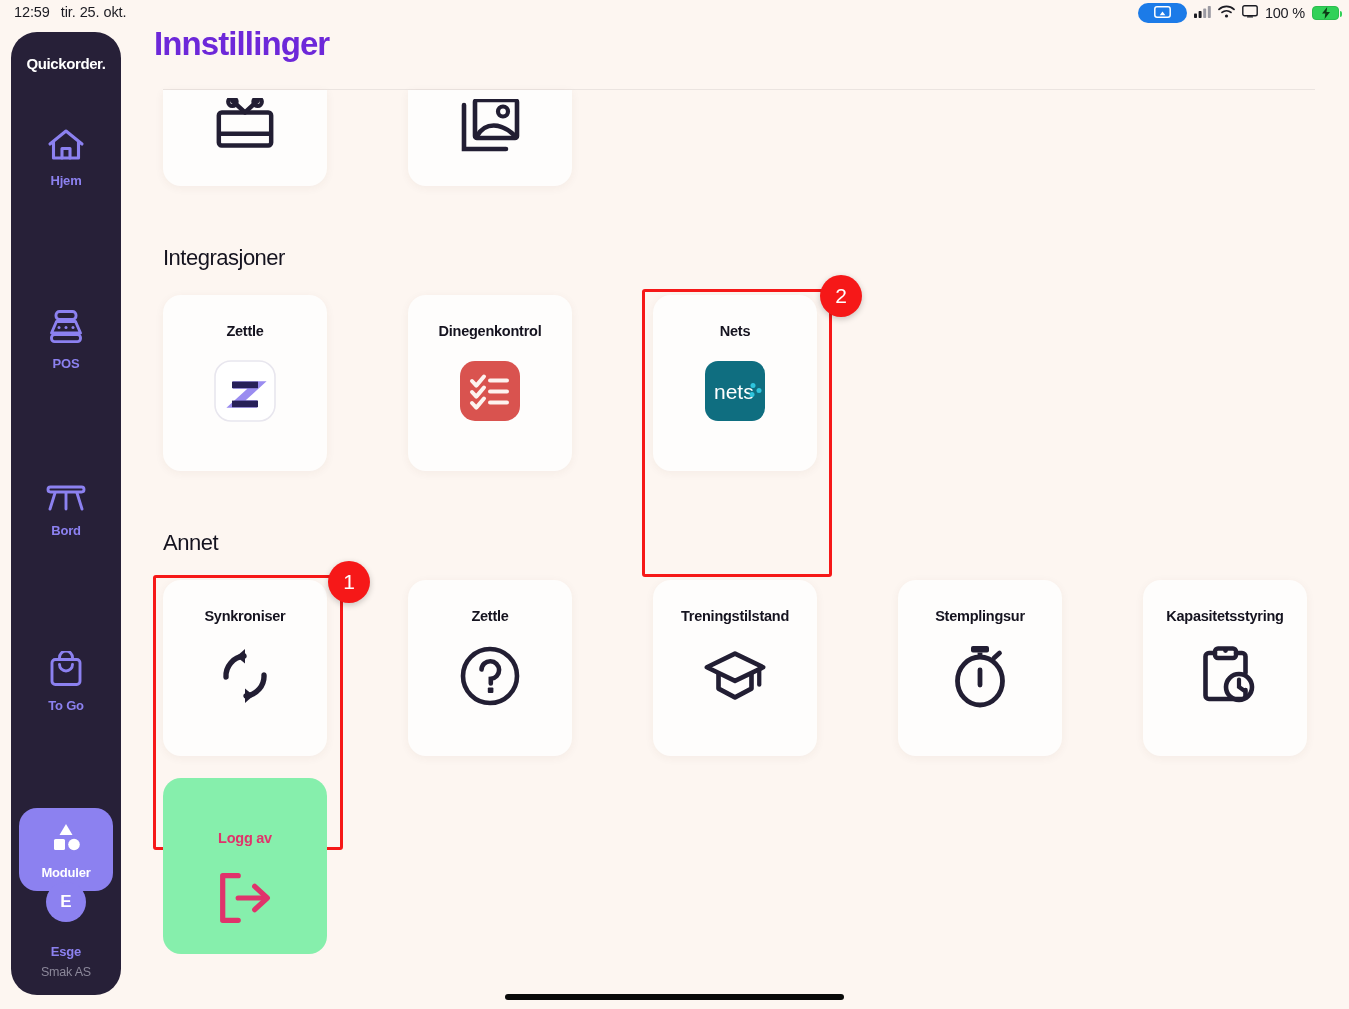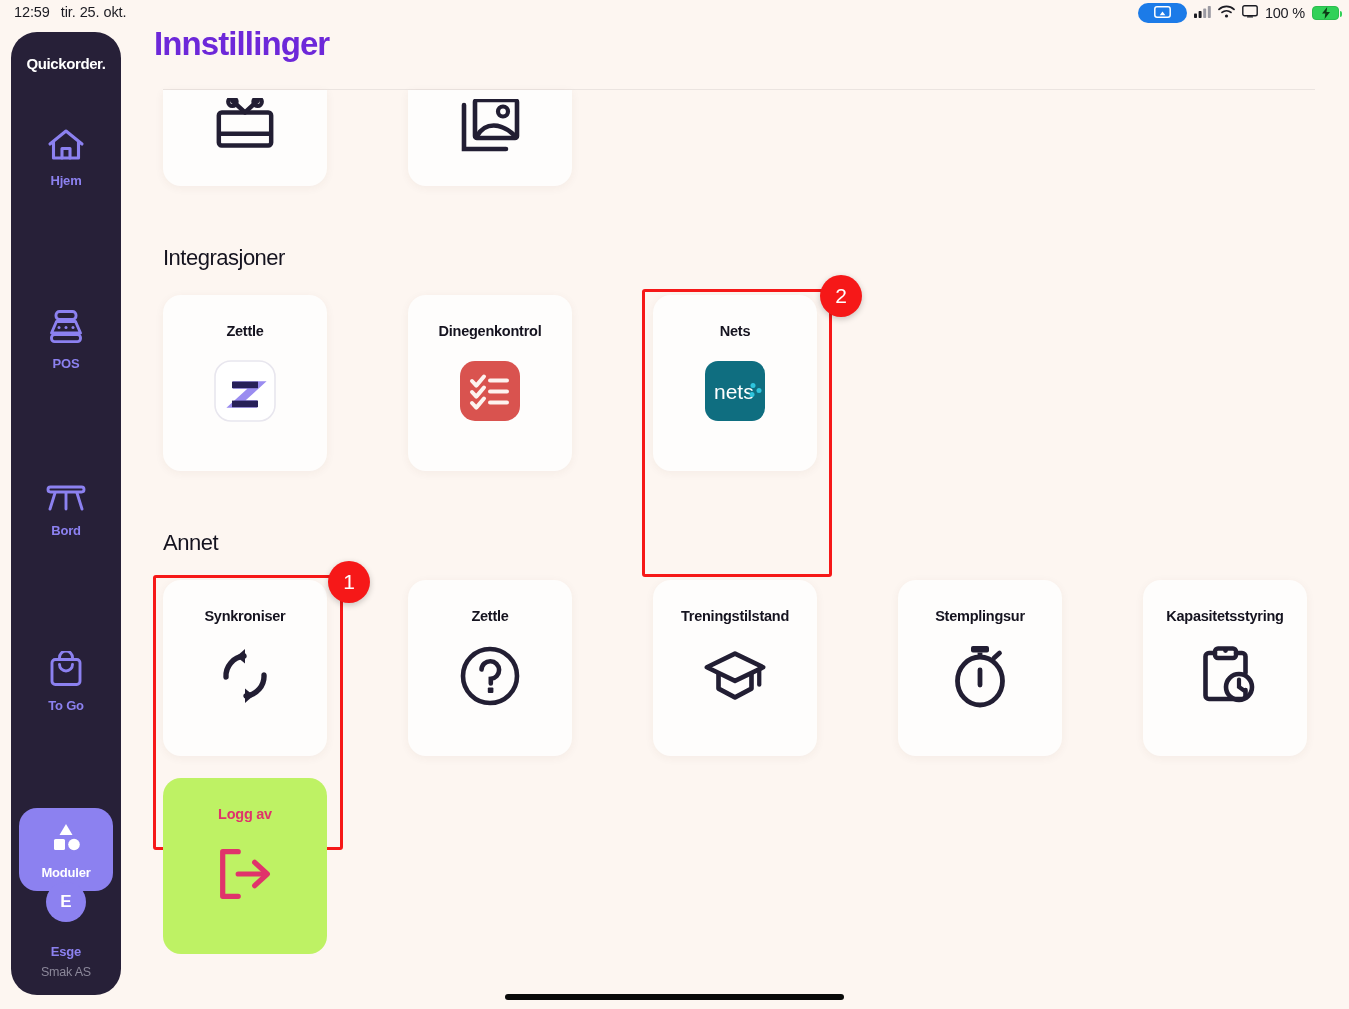--- a/index.html
+++ b/index.html
@@ -61,21 +61,21 @@
           display:flex; flex-direction:column; align-items:center; }
   .card .c-lbl { margin-top:28px; font-size:14.5px; font-weight:700; color:#15131f;
                  letter-spacing:-0.25px; white-space:nowrap; }
   .card .c-ico { margin-top:20px; display:flex; align-items:center; justify-content:center;
                  width:64px; height:64px; }
 
   
   .card.clipped { height:96px; border-radius:0 0 18px 18px; }
   .card.clipped .c-ico { margin-top:6px; }
 
-  .logout { background:#bef264; box-shadow:none; }
+  .logout { background:#86efac; box-shadow:none;justify-content:center; }
   .logout .c-lbl { color:#E0336B; }
 
   .outline { position:absolute; border:3px solid #F61818; border-radius:3px; }
   .badge { position:absolute; width:42px; height:42px; border-radius:50%; background:#F61818;
            color:#fff; font-size:21px; font-weight:500;
            display:flex; align-items:center; justify-content:center;
            box-shadow:0 2px 6px rgba(0,0,0,0.22); }
 
   .home-ind { position:absolute; left:505px; bottom:9px; width:339px; height:6px;
               background:#0a0a0a; border-radius:3px; }

